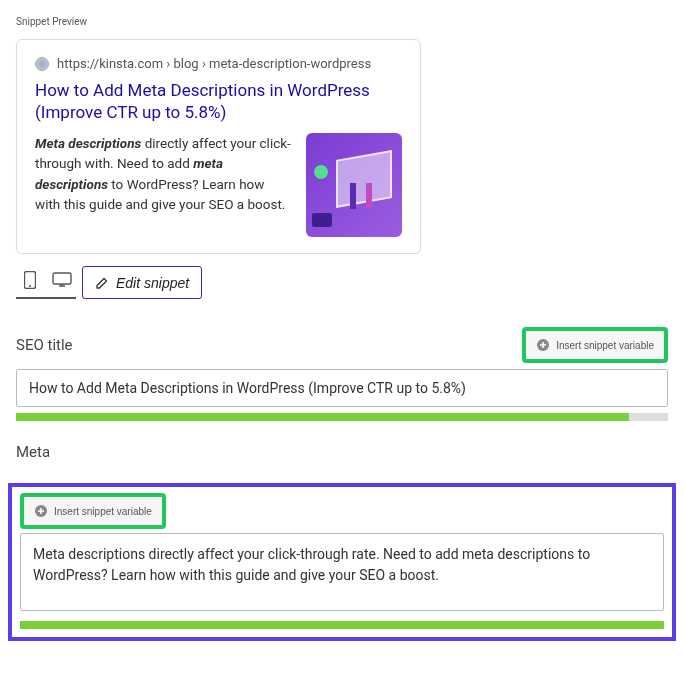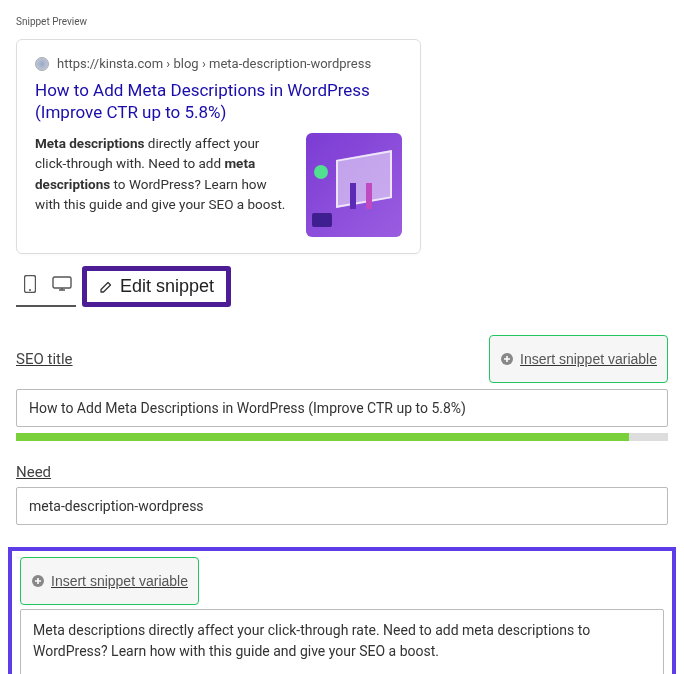--- a/index.html
+++ b/index.html
@@ -59,20 +59,21 @@
       align-items: flex-start;
     }
     .preview-description {
       font-size: 13.5px;
       color: #333;
       line-height: 1.5;
       flex: 1;
     }
     .preview-description strong {
       font-weight: 700;
+      font-style: italic;
     }
     .preview-thumb {
       width: 96px;
       height: 104px;
       border-radius: 6px;
       background: linear-gradient(135deg, #7c3cd4 0%, #9a5de0 100%);
       position: relative;
       overflow: hidden;
       flex-shrink: 0;
     }
@@ -138,53 +139,53 @@
       align-items: center;
       justify-content: center;
       background: #fff;
       cursor: pointer;
       color: #555;
     }
     .edit-snippet-btn {
       display: flex;
       align-items: center;
       gap: 7px;
-      border: 5px solid #4c1d95;
+      border: 1px solid #4c1d95;
       border-radius: 3px;
       padding: 5px 12px;
-      font-size: 18px;
+      font-size: 14px;
       color: #222;
       background: #fff;
       cursor: pointer;
+      font-style: italic;
     }
 
     .field-block {
       margin-bottom: 22px;
       position: relative;
-      text-decoration: underline;
     }
     .field-header {
       display: flex;
       justify-content: space-between;
       align-items: center;
       margin-bottom: 6px;
     }
     .field-label {
       font-size: 15px;
       color: #444;
       font-weight: 400;
     }
     .insert-var-btn {
       display: flex;
       align-items: center;
       gap: 6px;
-      border: 1px solid #22c55e;
+      border: 4px solid #22c55e;
       border-radius: 4px;
-      padding: 15px 10px;
-      font-size: 14px;
+      padding: 7px 10px;
+      font-size: 10px;
       color: #555;
       background: #f6f6f6;
       cursor: pointer;
     }
     .field-input {
       width: 100%;
       border: 1px solid #bbb;
       border-radius: 2px;
       padding: 10px 12px;
       font-size: 14px;
@@ -285,23 +286,22 @@
     </button>
   </div>
   <input class="field-input" type="text" value="How to Add Meta Descriptions in WordPress (Improve CTR up to 5.8%)" style="">
   <div class="progress-track">
     <div class="progress-fill" id="seo-title-fill" style="width: 94%;"></div>
   </div>
 </div>
 
 <div class="field-block">
   <div class="field-header">
-    <div class="field-label">Need</div>
-  </div>
-  <input class="field-input" type="text" value="meta-description-wordpress" style="">
+    <div class="field-label">Meta</div>
+  </div>
 </div>
 
 <div class="highlight-box">
   <div class="field-block" style="margin-bottom:0">
     <div class="field-header">
       <button class="insert-var-btn">
         <svg width="14" height="14" viewBox="0 0 14 14">
             <circle cx="7" cy="7" r="6" fill="#888"></circle>
             <path d="M7 4 v6 M4 7 h6" stroke="#fff" stroke-width="1.6"></path>
           </svg>

